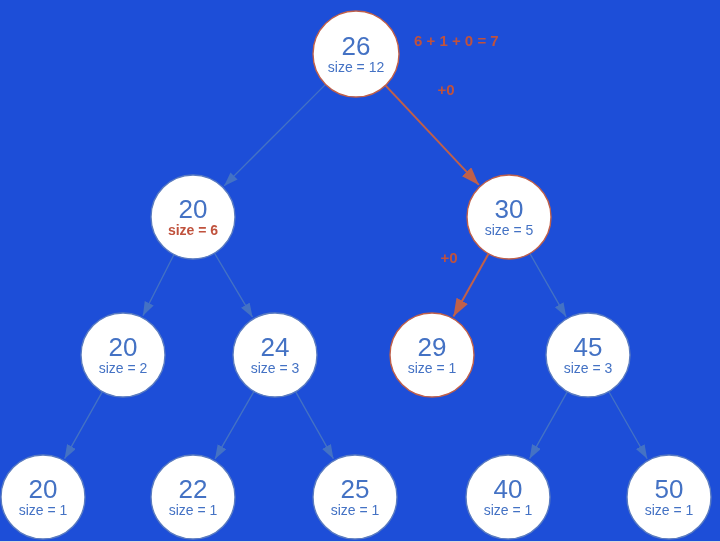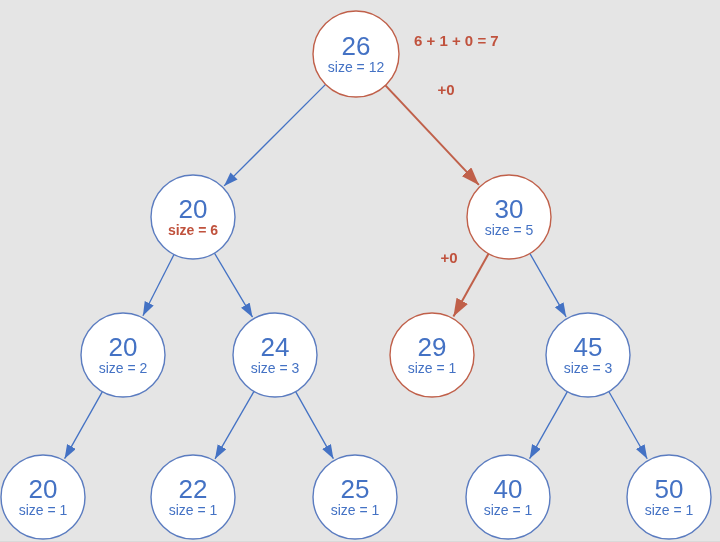--- a/index.html
+++ b/index.html
@@ -8,21 +8,21 @@
     background: #ffffff;
     width: 720px;
     height: 542px;
     overflow: hidden;
     font-family: "Liberation Sans", sans-serif;
   }
   #canvas {
     position: relative;
     width: 720px;
     height: 542px;
-    background: #e5e5e5;
+    background: #1d4ed8;
   }
   svg text {
     font-family: "Liberation Sans", sans-serif;
     user-select: none;
   }
   .node-value { font-size: 26px; }
   .node-size  { font-size: 14px; }
   .edge-label { font-size: 15px; font-weight: bold; }
   .formula    { font-size: 15px; font-weight: bold; }
 </style>

